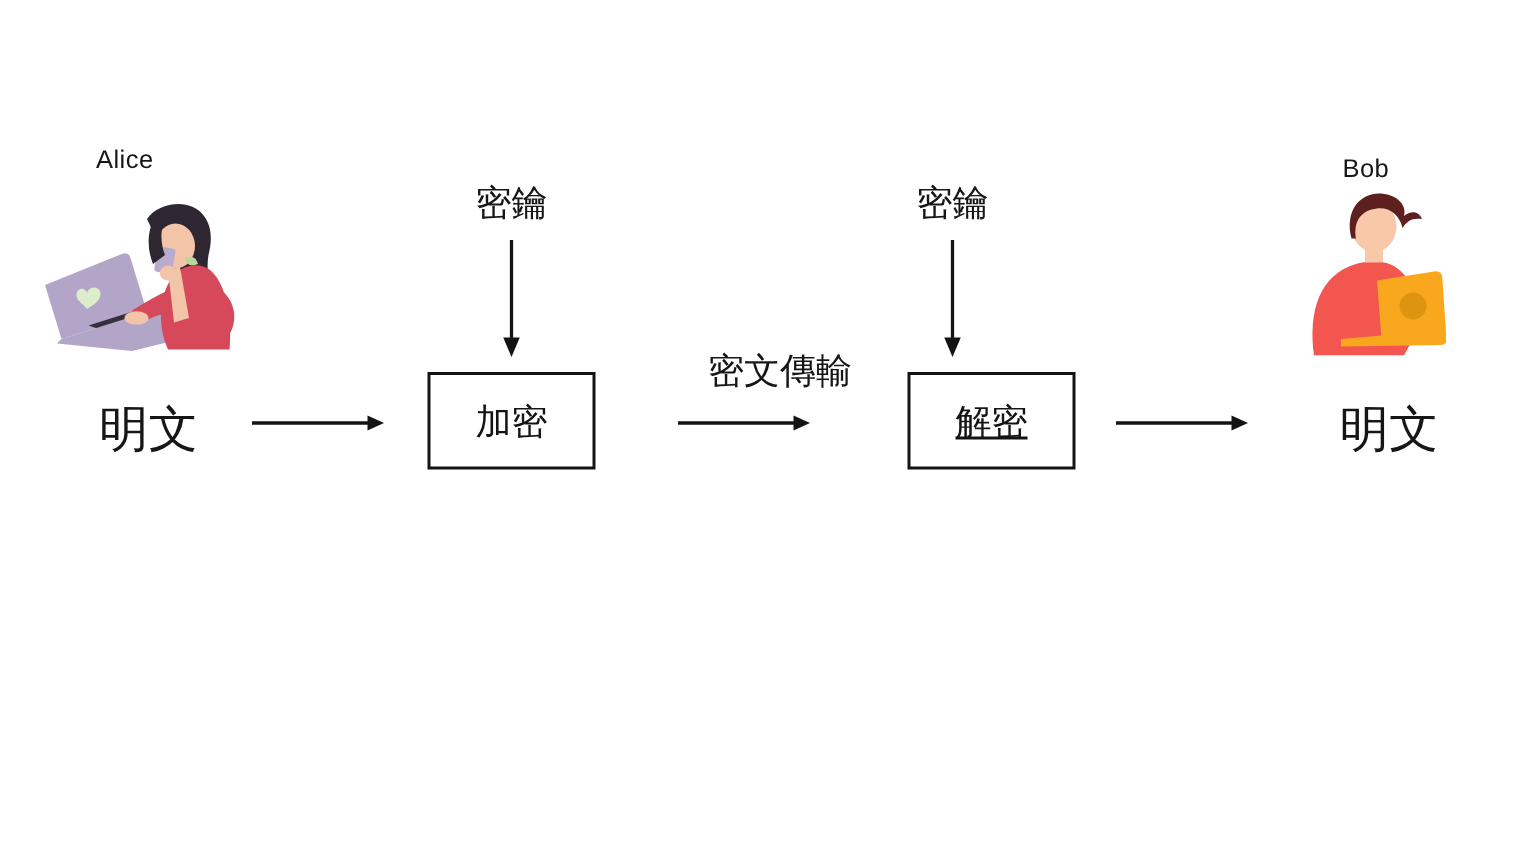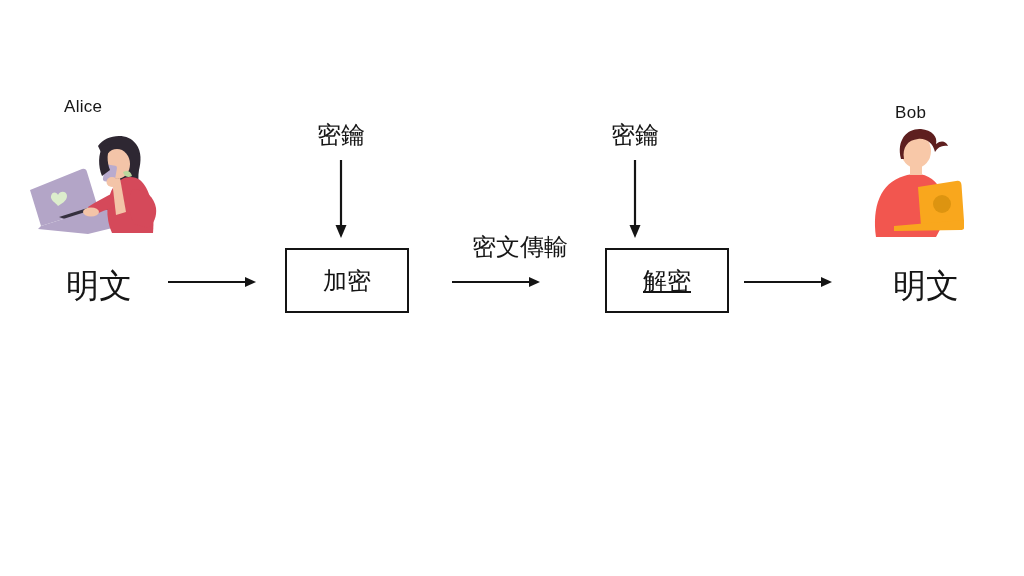--- a/index.html
+++ b/index.html
@@ -11,21 +11,21 @@
     overflow:hidden;
     color:#161616;
   }
   .abs { position:absolute; }
   .actor-label { font-size:17px; font-weight:500; letter-spacing:.3px; color:#161616; }
   .cjk-label { font-size:24px; color:#161616; white-space:nowrap; }
   .big-cjk { font-size:33px; }
   .center-x { transform:translateX(-50%); }
   .node-box {
     position:absolute;
-    width:124px; height:65px;
+    width:112px; height:65px;
     border:2.5px solid #141414;
     background:#ffffff;
     display:flex; align-items:center; justify-content:center;
     font-size:24px; color:#141414;
   }
   svg { display:block; }
 </style>
 </head>
 <body>
 

